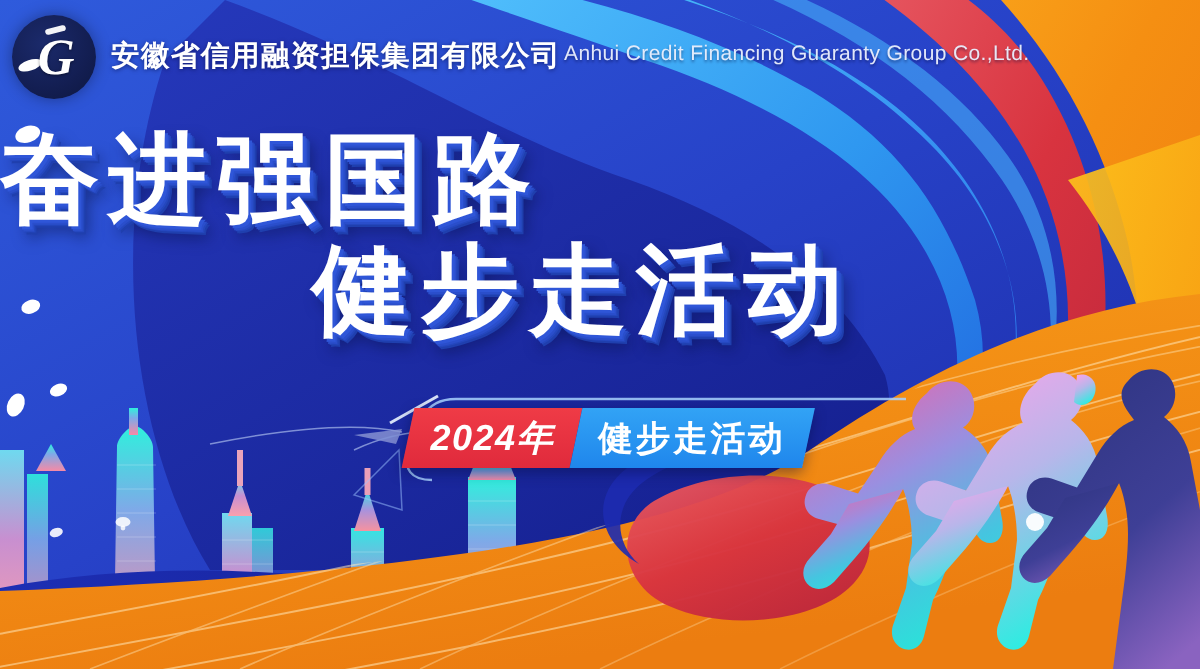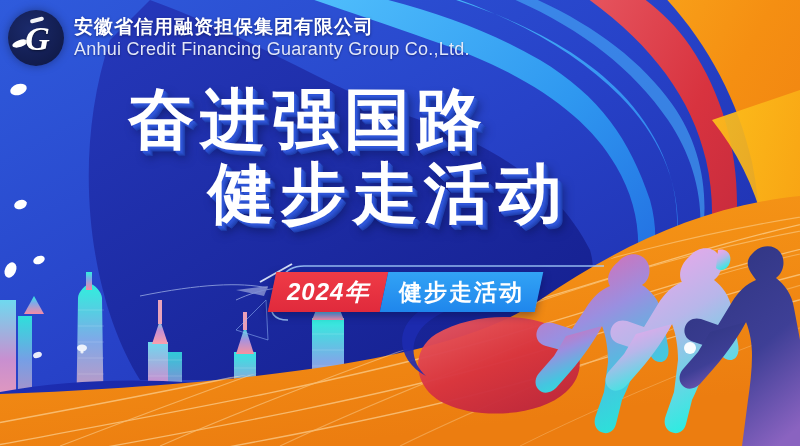--- a/index.html
+++ b/index.html
@@ -35,28 +35,28 @@
     transform:translate(1px,1px);
   }
   #logo-mark .swoosh{
     position:absolute;left:4px;top:30px;width:16px;height:7px;
     background:#fff;border-radius:50%;transform:rotate(-18deg);
   }
   #logo-mark .tick{
     position:absolute;left:22px;top:8px;width:14px;height:4px;
     background:#fff;border-radius:3px;transform:rotate(-14deg);opacity:.95;
   }
-  #brand-text{display:flex;flex-direction:column;gap:2px;}
+  #brand-text{display:flex;flex-direction:row;gap:2px;}
   #company-cn{
     color:#ffffff;font-size:19px;font-weight:bold;letter-spacing:1px;
     line-height:1.1;white-space:nowrap;
     text-shadow:0 1px 3px rgba(0,10,60,.55);
   }
   #company-en{
-    color:#e9eefc;font-size:18px;letter-spacing:.25px;
+    color:#e9eefc;font-size:14px;letter-spacing:.25px;
     line-height:1.1;white-space:nowrap;opacity:.96;
     text-shadow:0 1px 2px rgba(0,10,60,.5);
   }
 
   
   #title-block{
     position:absolute;left:0;top:86px;width:700px;
     z-index:35;pointer-events:none;
   }
   .title-line{
@@ -67,21 +67,21 @@
     letter-spacing:6px;
     line-height:1.0;
     white-space:nowrap;
     text-shadow:
        2px 2px 0 #2f56d8,
        3px 3px 0 #2a4ecb,
        4px 4px 0 #2447bd,
        5px 5px 0 #1f3fae,
        6px 7px 10px rgba(6,14,62,.55);
   }
-  #title-line-1{margin-left:128px;}
+  #title-line-1{}
   #title-line-2{margin-left:208px;margin-top:8px;}
 
   
   #banner-frame{
     position:absolute;left:252px;top:262px;width:360px;height:62px;
     z-index:34;pointer-events:none;
   }
   #banner{
     position:absolute;left:272px;top:272px;
     height:40px;

